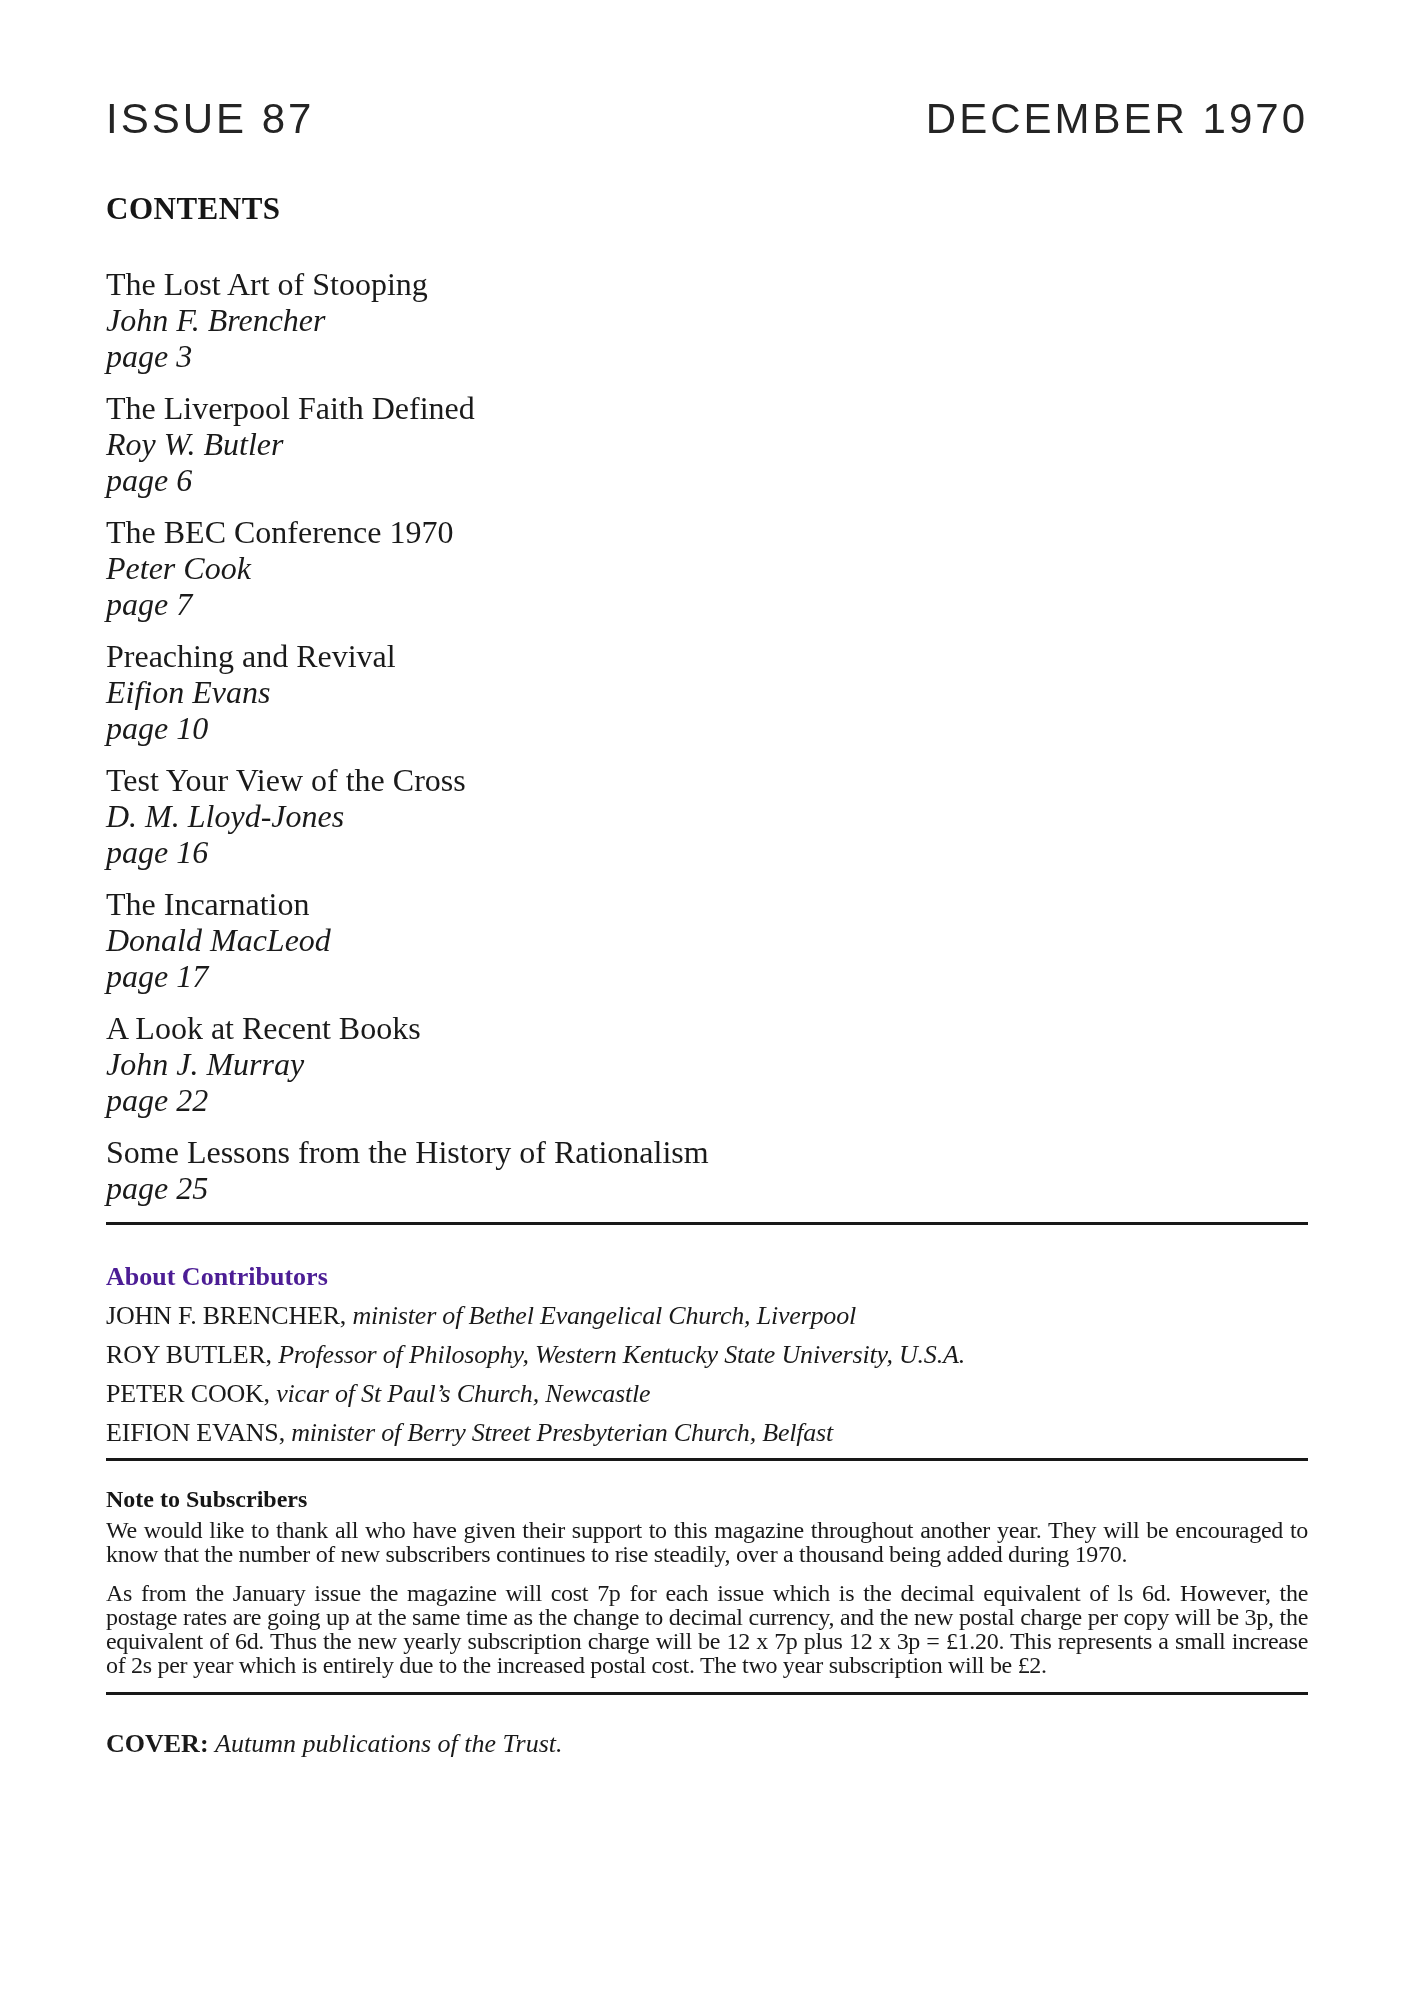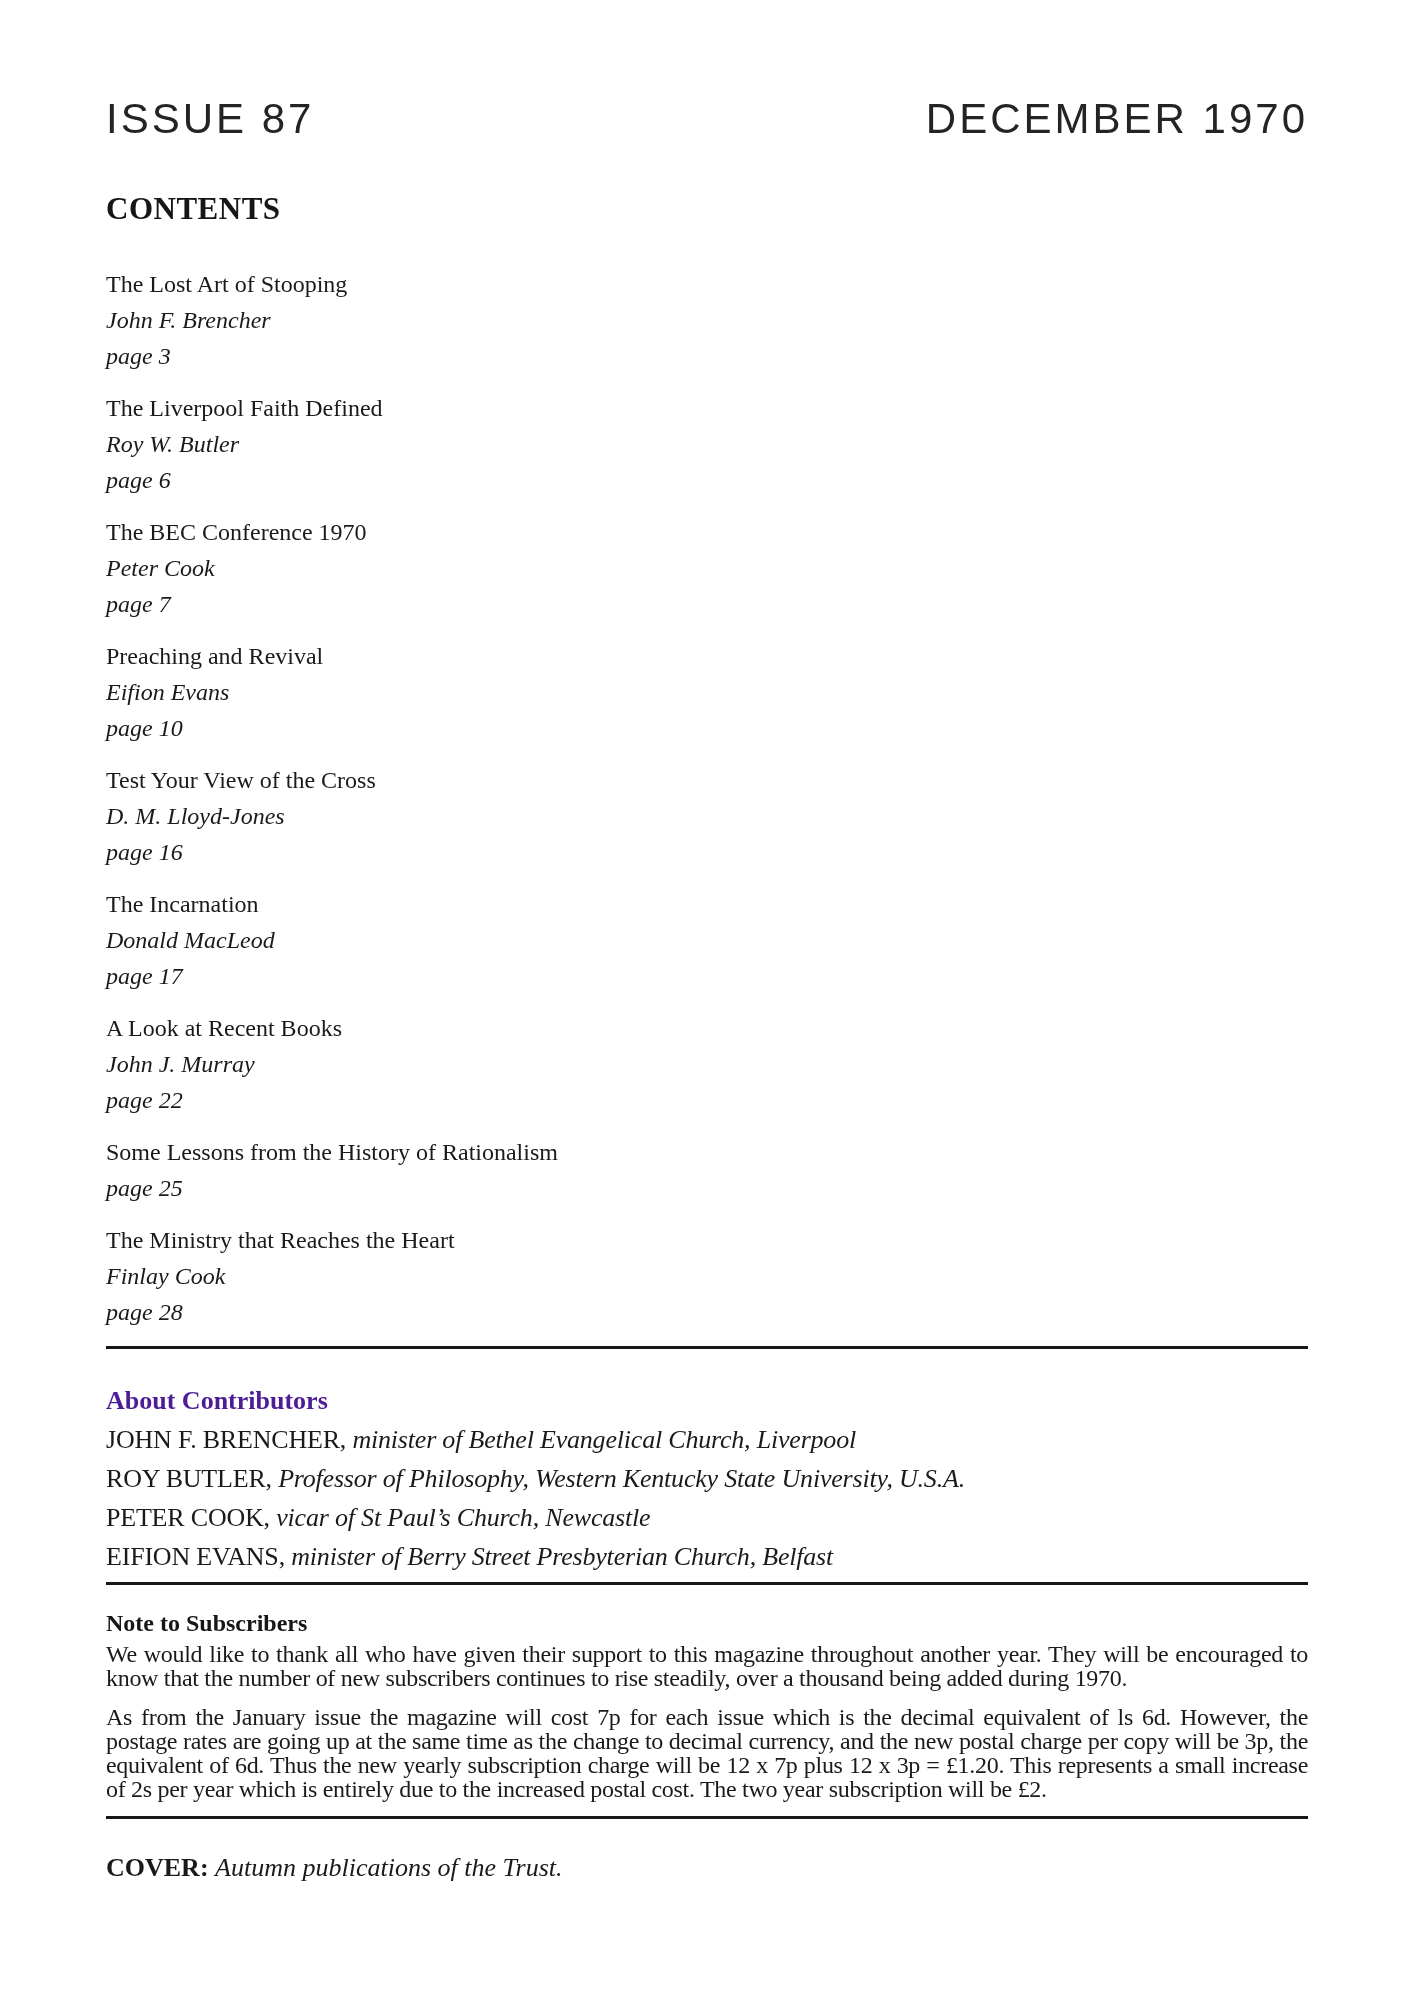--- a/index.html
+++ b/index.html
@@ -36,21 +36,21 @@
     margin: 52px 0 0 0;
     font-size: 31px;
     line-height: 34px;
     font-weight: bold;
     letter-spacing: 0.5px;
     color: #161616;
   }
   
   .toc { margin-top: 40px; }
   .toc-entry {
-    font-size: 24px;
+    font-size: 32px;
     line-height: 36px;
     margin: 13px 0 16px 0;
   }
   .toc-title { font-style: normal; }
   .toc-author { font-style: italic; }
   .toc-page { font-style: italic; }
   
   .rule {
     border: 0;
     border-top: 3px solid #181818;
@@ -155,25 +155,20 @@
         <div class="toc-author">John J. Murray</div>
         <div class="toc-page">page 22</div>
       </div>
 
       <div class="toc-entry">
         <div class="toc-title">Some Lessons from the History of Rationalism</div>
 
         <div class="toc-page">page 25</div>
       </div>
 
-      <div class="toc-entry">
-        <div class="toc-title">The Ministry that Reaches the Heart</div>
-        <div class="toc-author">Finlay Cook</div>
-        <div class="toc-page">page 28</div>
-      </div>
     </div>
 
   <hr class="rule rule-1">
 
   <section class="contributors">
     <h2>About Contributors</h2>
     <div>
 
         <p class="contributor">
           <span class="contrib-name">JOHN F. BRENCHER,</span>

